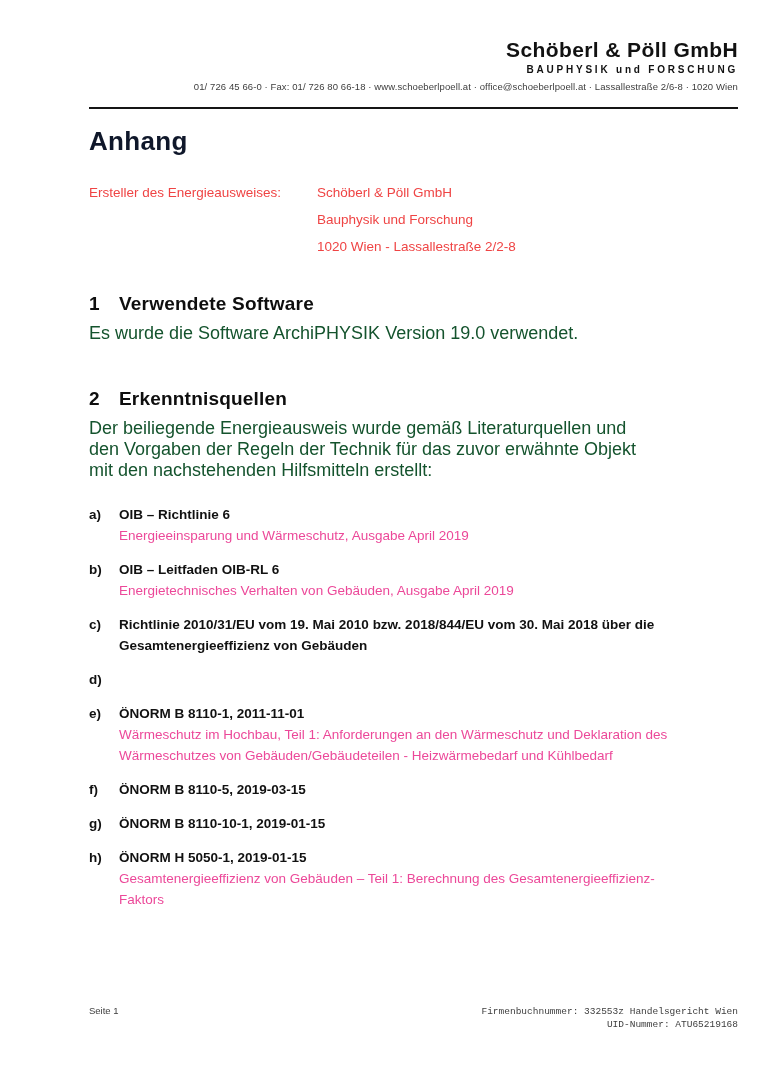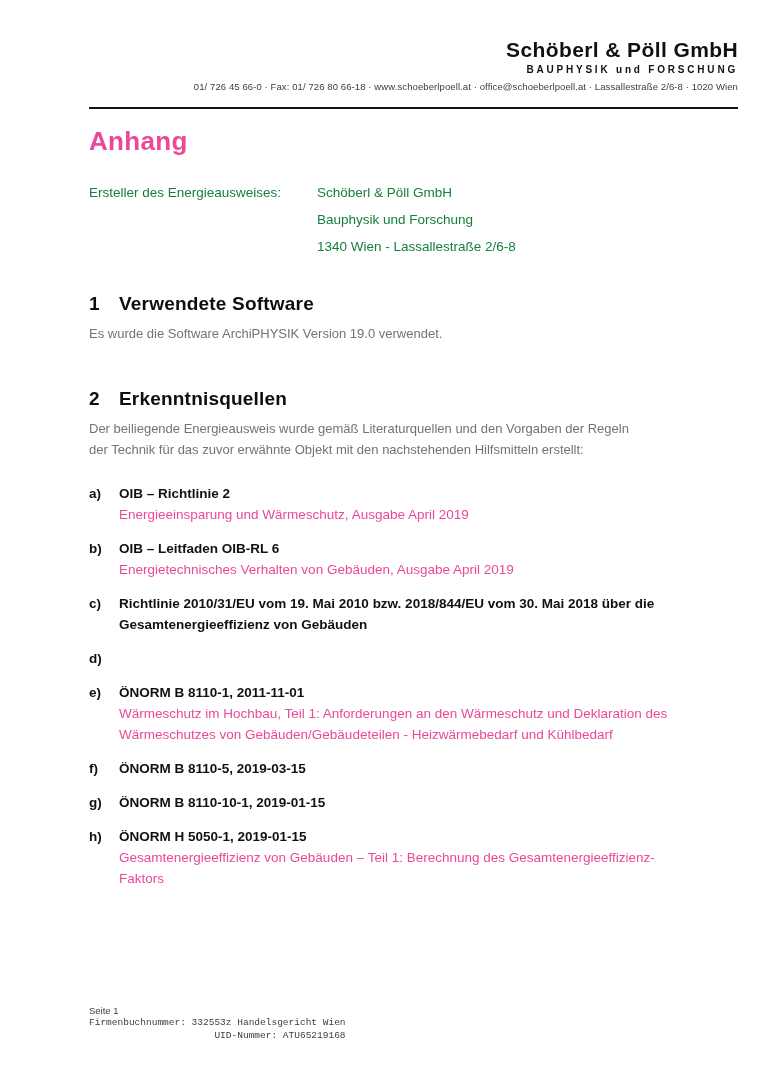--- a/index.html
+++ b/index.html
@@ -36,42 +36,42 @@
     letter-spacing: 0.1px;
     white-space: nowrap;
   }
   .header-rule { height: 2px; background: #151515; margin-top: 15px; }
   
   .doc-title {
     margin-top: 17px;
     font-size: 26px;
     font-weight: bold;
     letter-spacing: 0.3px;
-    color: #ec4899;
-  }
-  
-  .creator { display: flex; margin-top: 28px; font-size: 13.5px; color: #15803d; }
+    color: #0f172a;
+  }
+  
+  .creator { display: flex; margin-top: 28px; font-size: 13.5px; color: #ef4444; }
   .creator-label { width: 228px; flex-shrink: 0; }
   .creator-values { display: flex; flex-direction: column; gap: 12px; }
   
   .section-heading {
     display: flex;
     font-size: 19px;
     font-weight: bold;
     color: #0e0e0e;
     letter-spacing: 0.2px;
   }
   .section-heading .section-number { width: 30px; flex-shrink: 0; }
   .section-1 { margin-top: 39px; }
   .section-2 { margin-top: 44px; }
   .body-text {
     margin-top: 8px;
-    font-size: 13px;
+    font-size: 18px;
     line-height: 21px;
-    color: #737373;
+    color: #14532d;
     max-width: 556px;
   }
   
   .ref-list { margin-top: 23px; display: flex; flex-direction: column; gap: 13px; }
   .ref-item { display: flex; font-size: 13.5px; }
   .ref-letter { width: 30px; flex-shrink: 0; font-weight: bold; color: #111111; line-height: 21px; }
   .ref-content { max-width: 560px; }
   .ref-title { font-weight: bold; color: #111111; line-height: 21px; }
   .ref-desc { color: #ec4899; line-height: 21px; }
   .ref-desc:empty { display: none; }
@@ -79,21 +79,20 @@
   .footer {
     position: absolute;
     left: 89px;
     right: 26px;
     top: 1005px;
     display: flex;
     justify-content: space-between;
     align-items: flex-start;
     font-size: 9.5px;
     color: #3d3d3d;
-    flex-direction: column;
   }
   .footer-right { text-align: right; line-height: 13px; font-family: Liberation Mono, monospace; }
 </style>
 </head>
 <body>
 
 <div class="page">
 
   <div class="letterhead">
     <div class="company-name">Schöberl &amp; Pöll GmbH</div>
@@ -103,21 +102,21 @@
 
   <div class="header-rule"></div>
 
   <h1 class="doc-title">Anhang</h1>
 
   <div class="creator">
     <div class="creator-label">Ersteller des Energieausweises:</div>
     <div class="creator-values">
       <div>Schöberl &amp; Pöll GmbH</div>
       <div>Bauphysik und Forschung</div>
-      <div>1340 Wien - Lassallestraße 2/6-8</div>
+      <div>1020 Wien - Lassallestraße 2/2-8</div>
     </div>
   </div>
 
   <div class="section-1">
     <h2 class="section-heading">
       <span class="section-number">1</span>
       <span>Verwendete Software</span>
     </h2>
     <p class="body-text">Es wurde die Software ArchiPHYSIK Version 19.0 verwendet.</p>
   </div>
@@ -127,21 +126,21 @@
       <span class="section-number">2</span>
       <span>Erkenntnisquellen</span>
     </h2>
     <p class="body-text">Der beiliegende Energieausweis wurde gemäß Literaturquellen und den Vorgaben der Regeln der Technik für das zuvor erwähnte Objekt mit den nachstehenden Hilfsmitteln erstellt:</p>
 
     <div class="ref-list">
 
       <div class="ref-item">
         <span class="ref-letter">a)</span>
         <div class="ref-content">
-          <div class="ref-title">OIB – Richtlinie 2</div>
+          <div class="ref-title">OIB – Richtlinie 6</div>
           <div class="ref-desc">Energieeinsparung und Wärmeschutz, Ausgabe April 2019</div>
         </div>
       </div>
 
       <div class="ref-item">
         <span class="ref-letter">b)</span>
         <div class="ref-content">
           <div class="ref-title">OIB – Leitfaden OIB-RL 6</div>
           <div class="ref-desc">Energietechnisches Verhalten von Gebäuden, Ausgabe April 2019</div>
         </div>

